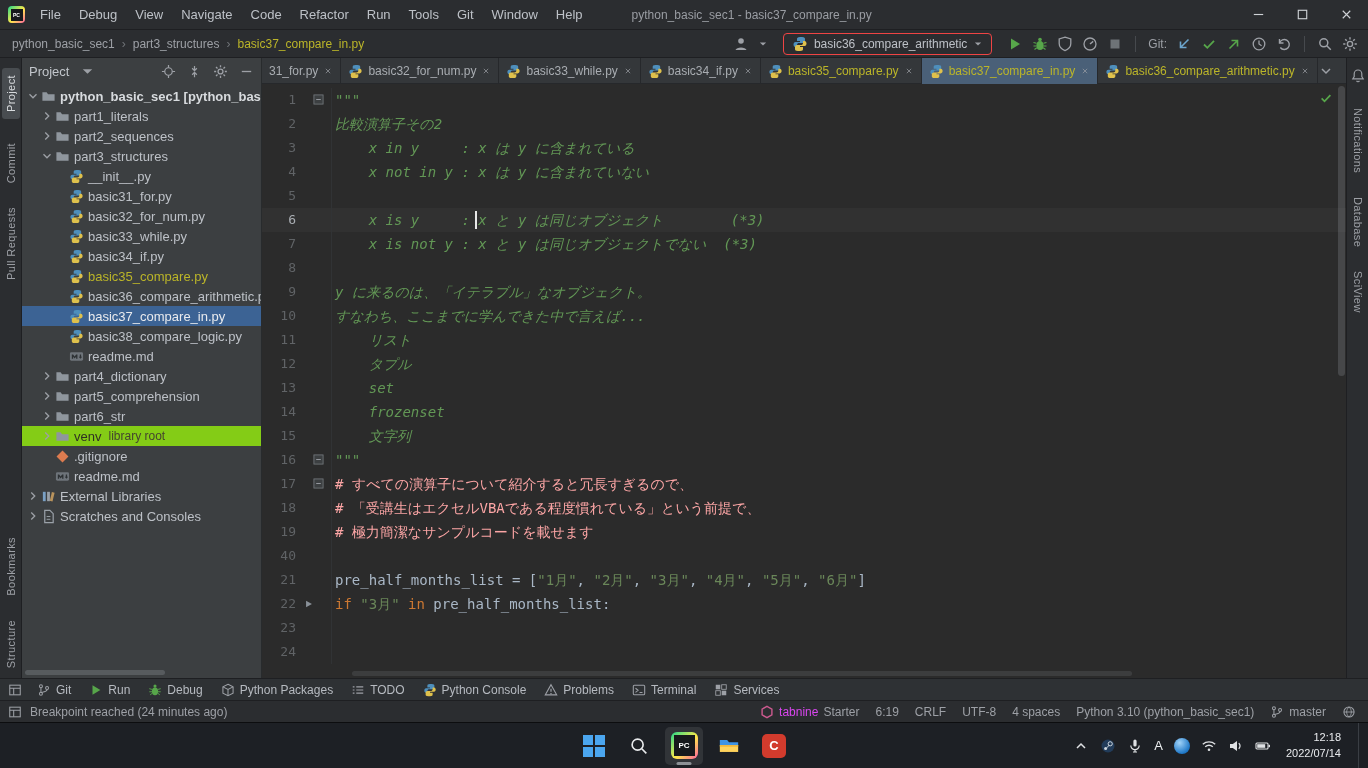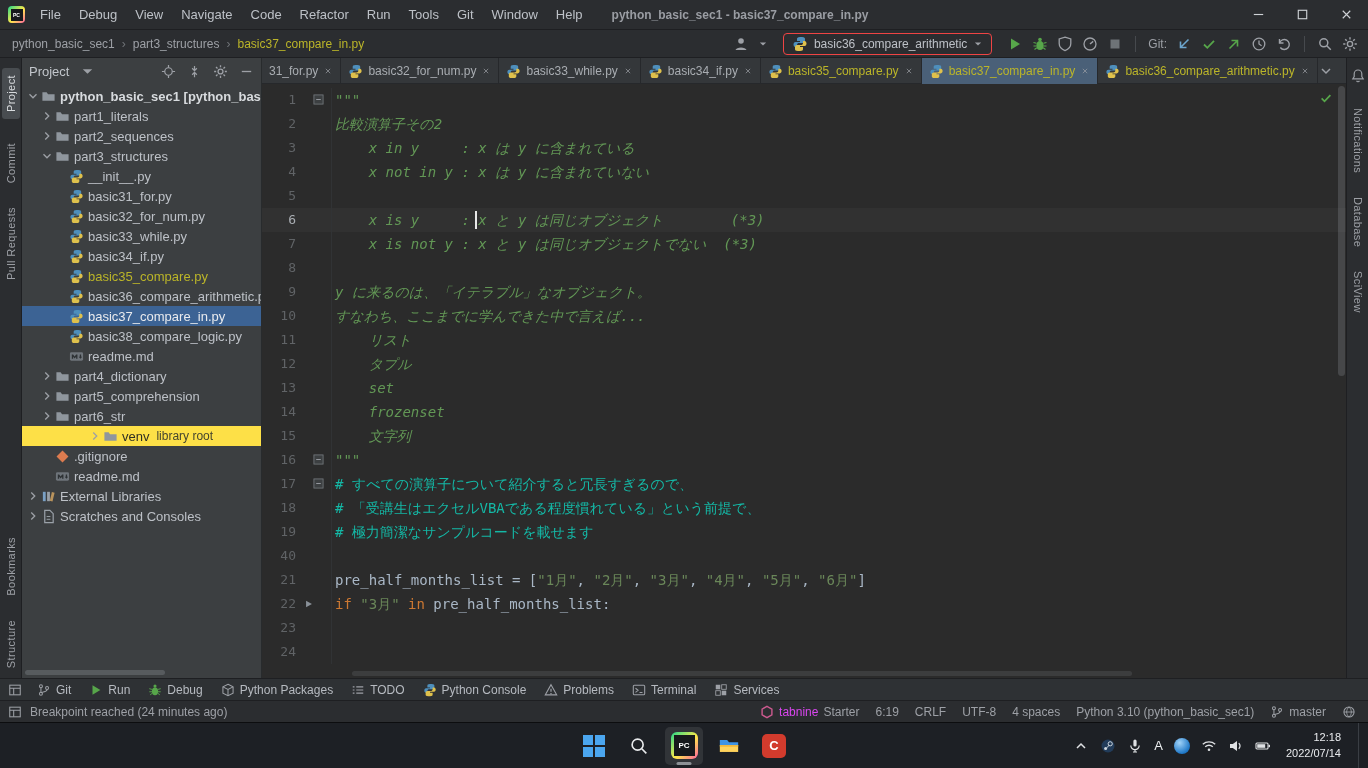--- a/index.html
+++ b/index.html
@@ -11,21 +11,21 @@
   .icw.sm{width:10px;height:10px;}
   .icw.big{width:22px;height:22px;}
 
   
   .titlebar{height:30px;background:#2b2d30;border-bottom:1px solid #1e1f22;display:flex;align-items:center;color:#bdc1c7;}
   .pclogo{width:17px;height:17px;margin:0 6px 0 8px;border-radius:4px;flex:none;
     background:linear-gradient(135deg,#21d789,#ffe94a 55%,#fc5fa0);display:flex;align-items:center;justify-content:center;}
   .pclogo span{width:12px;height:12px;background:#17191c;color:#fff;font-size:5px;font-weight:bold;display:flex;align-items:center;justify-content:center;}
   .menubar{display:flex;}
   .menu-item{padding:0 9px;line-height:30px;font-size:13px;}
-  .win-title{margin-left:20px;font-size:12px;color:#9a9da3;white-space:nowrap;font-weight:bold;}
+  .win-title{margin-left:40px;font-size:12px;color:#9a9da3;white-space:nowrap;}
   .win-controls{margin-left:auto;display:flex;height:30px;}
   .wbtn{width:44px;height:30px;display:flex;align-items:center;justify-content:center;}
   .wbtn svg{width:15px;height:15px;}
 
   
   .toolbar{height:28px;background:#2b2d30;border-bottom:1px solid #1e1f22;display:flex;align-items:center;}
   .breadcrumbs{display:flex;align-items:center;gap:7px;padding-left:12px;font-size:12px;color:#9da0a6;}
   .bc-item.accent{color:#bbb529;}
   .bc-sep{color:#6f7377;}
   .tb-right{margin-left:auto;display:flex;align-items:center;gap:9px;padding-right:10px;}
@@ -52,21 +52,21 @@
   .trow{display:flex;align-items:center;height:20px;font-size:13px;color:#bdc1c7;white-space:nowrap;overflow:hidden;}
   .chev{width:14px;height:14px;flex:none;display:inline-flex;}
   .chev svg{width:100%;height:100%;}
   .ticon{width:15px;height:15px;margin:0 4px 0 1px;flex:none;display:inline-flex;}
   .ticon svg{width:100%;height:100%;}
   .tlabel.root{font-weight:bold;color:#d8dbde;}
   .tlabel.amber{color:#bbb529;}
   .tsuffix{margin-left:7px;color:#878c92;font-size:12px;}
   .trow.sel{background:#3c6394;}
   .trow.sel .tlabel{color:#e9ebee;}
-  .trow.olive{background:#fde047;justify-content:center;}
+  .trow.olive{background:#84cc16;}
   .trow.olive .tlabel{color:#2f2f23;}
   .trow.olive .tsuffix{color:#45452f;}
   .ph-thumb{position:absolute;bottom:3px;left:3px;width:140px;height:5px;background:rgba(169,175,183,.25);border-radius:3px;}
 
   .editor-area{flex:1;display:flex;flex-direction:column;background:#2b2b2b;min-width:0;}
   .tabbar{height:26px;background:#34373a;display:flex;align-items:stretch;border-bottom:1px solid #26282b;flex:none;}
   .tab-list{display:flex;}
   .tab{display:inline-flex;align-items:center;gap:5px;height:26px;padding:0 7px;border-right:1px solid #26282b;font-size:12px;color:#a9adb2;white-space:nowrap;}
   .tab .ticon{margin:0;}
   .tab-label.amber{color:#bbb529;}
@@ -80,21 +80,21 @@
   .crow.hl{background:#313131;}
   .lnum{width:40px;flex:none;text-align:right;padding-right:6px;color:#606366;font-size:13px;}
   .crow.hl .lnum{color:#a9adb2;}
   .gut2{width:30px;flex:none;position:relative;border-right:1px solid #313335;}
   .gfold{position:absolute;right:7px;top:6px;width:11px;height:11px;display:inline-flex;}
   .gfold svg,.gmark svg{width:100%;height:100%;}
   .gmark{position:absolute;left:2px;top:7px;width:10px;height:10px;display:inline-flex;}
   .codetext{white-space:pre;position:relative;color:#a9b7c6;padding-left:3px;}
   .caret{position:absolute;top:3px;width:1.5px;height:18px;background:#e8e8e8;}
   .ds{color:#629755;font-style:italic;}
-  .cm{color:#14b8a6;}
+  .cm{color:#fca5a5;}
   .st{color:#6a8759;}
   .kw{color:#cc7832;}
   .bi{color:#ffc66d;}
   .pl{color:#a9b7c6;}
   .ok{position:absolute;top:7px;right:13px;width:14px;height:14px;display:inline-flex;}
   .ok svg{width:100%;height:100%;}
   .v-thumb{position:absolute;top:2px;right:1px;width:7px;height:290px;background:rgba(169,175,183,.22);border-radius:4px;}
   .h-thumb{position:absolute;bottom:2px;left:90px;width:72%;height:5px;background:rgba(169,175,183,.14);border-radius:3px;}
 
   

